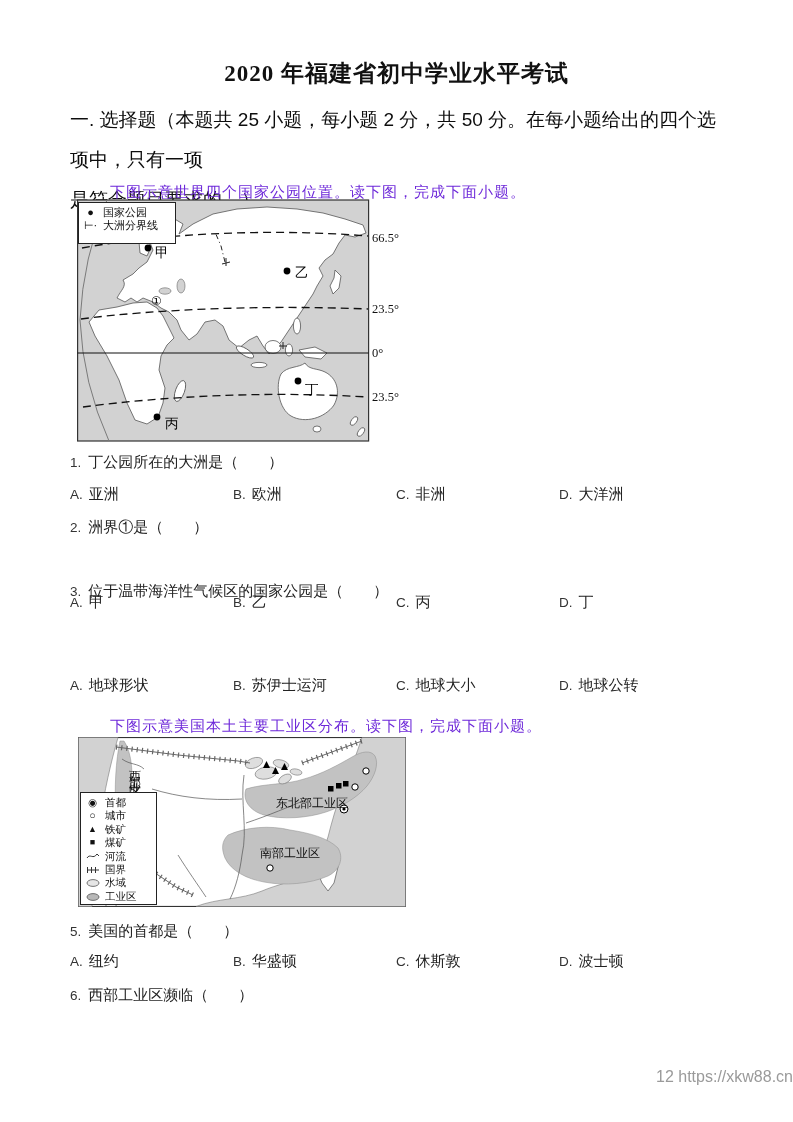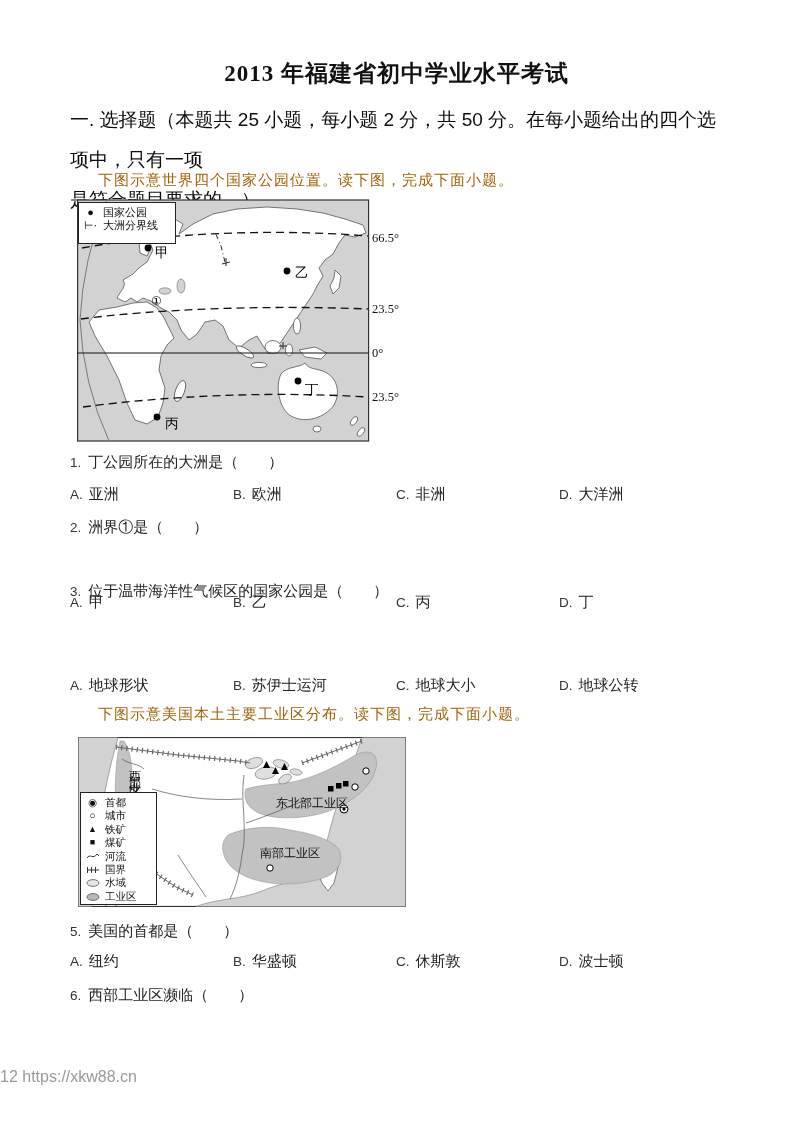--- a/index.html
+++ b/index.html
@@ -4,45 +4,45 @@
 <style>
   html,body{margin:0;padding:0;background:#ffffff;}
   .page{position:relative;width:793px;height:1122px;background:#fff;overflow:hidden;
         font-family:"Liberation Serif",serif;color:#222;}
   .title{position:absolute;top:58px;left:0;width:100%;margin:0;text-align:center;
          font-size:23px;font-weight:bold;color:#111;letter-spacing:1px;}
   .heading{position:absolute;top:100px;left:70px;width:660px;font-weight:normal;
            font-size:19px;line-height:40px;color:#0d0d0d;
            font-family:"Liberation Sans",sans-serif;}
   .heading span{display:block;}
-  .intro{position:absolute;left:98px;margin:0;font-size:15px;color:#a16207;letter-spacing:1px;}
+  .intro{position:absolute;left:98px;margin:12px;font-size:15px;color:#6d28d9;letter-spacing:1px;}
   .q{position:absolute;left:70px;font-size:15px;color:#222;}
   .qnum{font-family:"Liberation Sans",sans-serif;font-size:13.5px;margin-right:7px;color:#333;}
   .opts{position:absolute;left:70px;width:655px;display:flex;}
   .opt{width:163px;font-size:15px;}
   .olt{font-family:"Liberation Sans",sans-serif;font-size:13.5px;margin-right:6px;color:#333;}
-  .footer{position:absolute;top:1068px;left:0;width:100%;text-align:left;
+  .footer{position:absolute;top:1068px;left:0;width:100%;text-align:right;
           font-size:16px;color:#9a9a9a;font-family:"Liberation Sans",sans-serif;}
   .mapfig{position:absolute;}
   .maplegend{position:absolute;background:#fff;border:1px solid #222;box-sizing:border-box;
              font-size:11px;color:#111;line-height:13px;padding:3px 4px;
              font-family:"Liberation Sans",sans-serif;}
   .lrow{display:flex;align-items:center;gap:5px;white-space:nowrap;}
   .lsym{display:inline-flex;width:15px;justify-content:center;align-items:center;flex:0 0 15px;}
   .region-label{position:absolute;font-size:12px;color:#111;white-space:nowrap;
                 font-family:"Liberation Sans",sans-serif;}
   .vertical{writing-mode:vertical-rl;letter-spacing:4px;}
   svg{display:block;}
 </style>
 </head>
 <body>
 
 <div class="page">
 
-  <h1 class="title">2013 年福建省初中学业水平考试</h1>
+  <h1 class="title">2020 年福建省初中学业水平考试</h1>
 
   <div class="heading">
     <span>一. 选择题（本题共 25 小题，每小题 2 分，共 50 分。在每小题给出的四个选项中，只有一项</span>
     <span>是符合题目要求的。）</span>
   </div>
 
   <p class="intro" style="top:171px">下图示意世界四个国家公园位置。读下图，完成下面小题。</p>
 
   <div class="mapfig" style="left:77px;top:198px;width:325px;height:245px">
     <svg width="325" height="245" viewBox="0 0 325 245">

